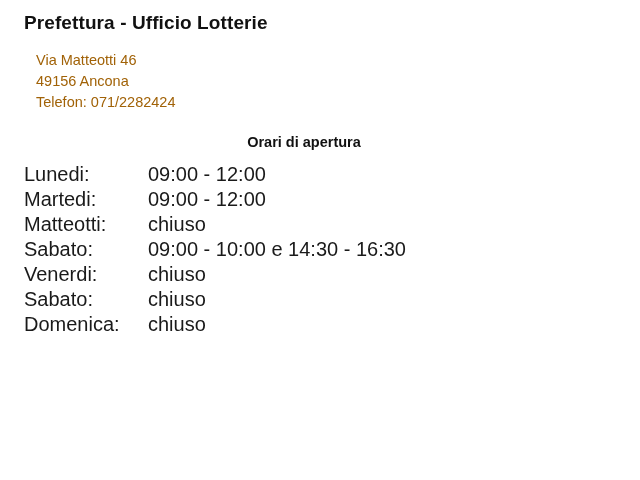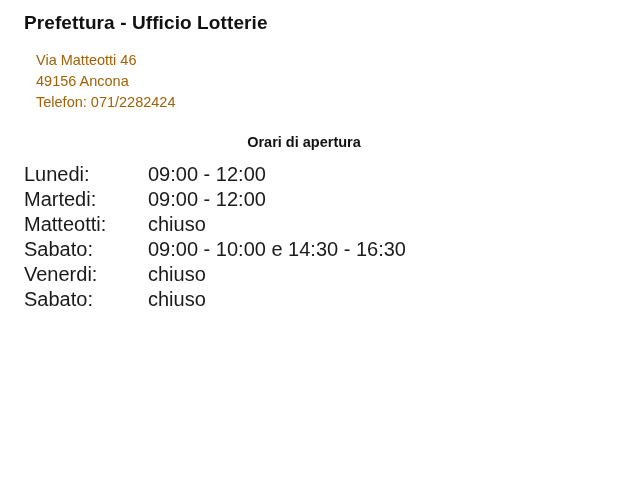--- a/index.html
+++ b/index.html
@@ -112,20 +112,24 @@
           <td class="value">09:00 - 10:00 e 14:30 - 16:30</td>
         </tr>
         <tr>
           <td class="day">Venerdi:</td>
           <td class="value">chiuso</td>
         </tr>
         <tr>
           <td class="day">Sabato:</td>
           <td class="value">chiuso</td>
         </tr>
+        <tr>
+          <td class="day">Domenica:</td>
+          <td class="value">chiuso</td>
+        </tr>
       </tbody>
     </table>
 
   </div>
 
   <div class="watermark">Oraridiapertura24.it</div>
 
 </div>
 
 </body></html>

